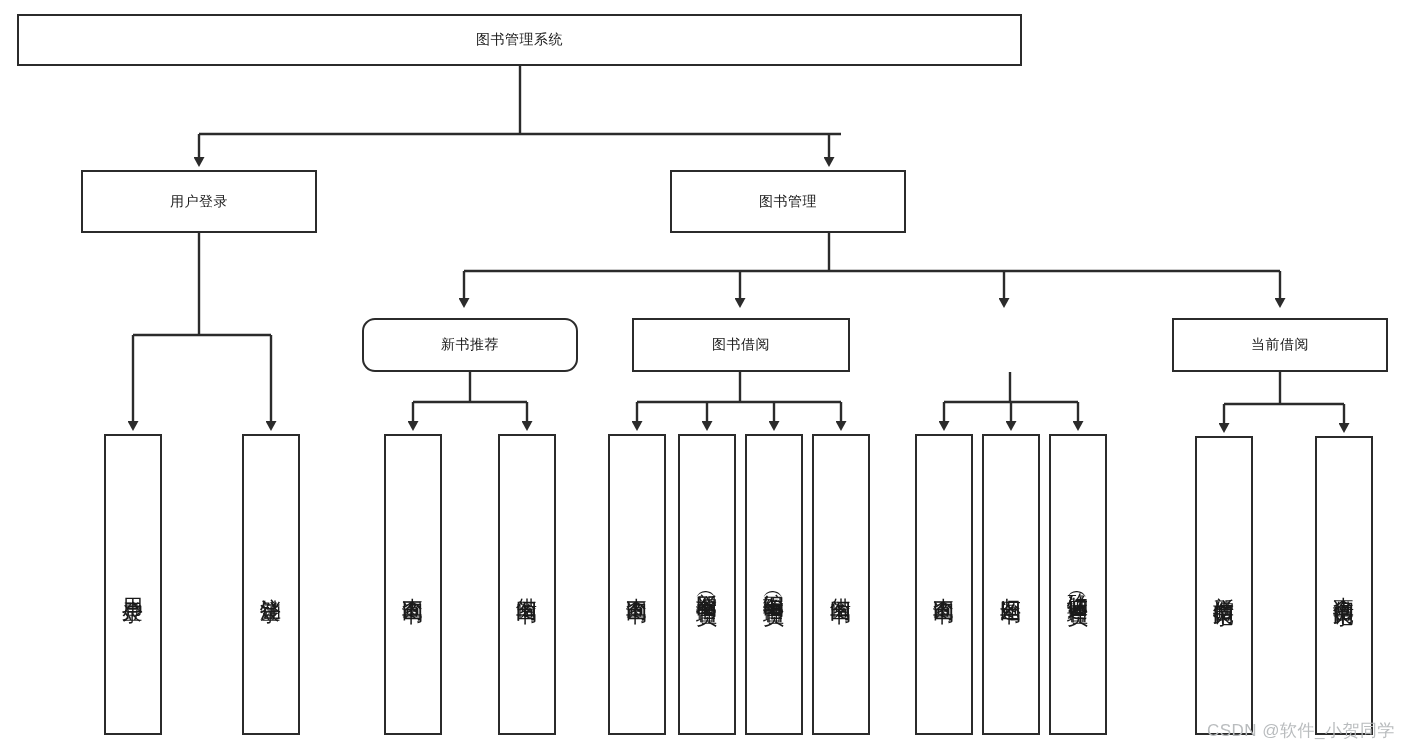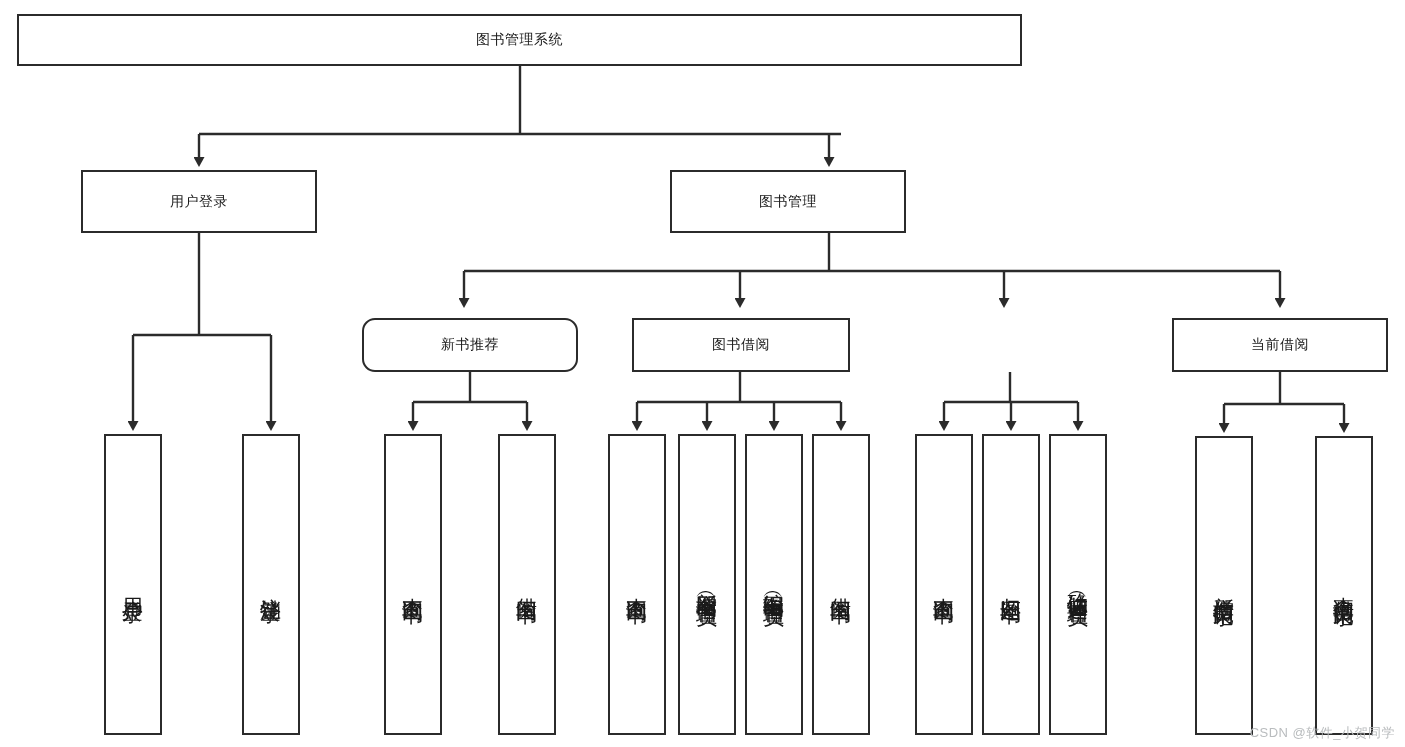--- a/index.html
+++ b/index.html
@@ -50,21 +50,21 @@
   }
   .node.v .vtext {
     writing-mode: vertical-rl;
     text-orientation: upright;
     display: block;
   }
   .watermark {
     position: absolute;
     right: 10px;
     bottom: 5px;
-    font-size: 13px;
+    font-size: 17px;
     color: #b9bcbe;
     letter-spacing: 0.5px;
     z-index: 9;
     white-space: nowrap;
   }
 </style>
 </head>
 <body>
 
 <div id="canvas">

